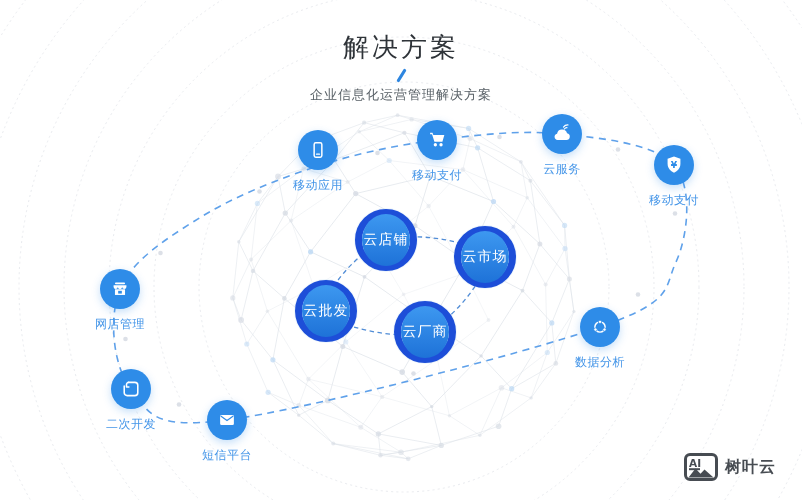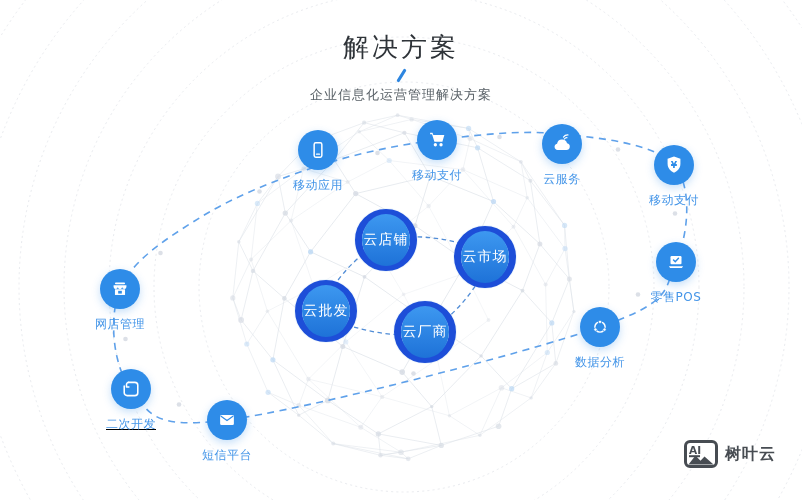--- a/index.html
+++ b/index.html
@@ -23,21 +23,21 @@
   .node-label{margin-top:7px;font-size:12px;color:#4495e8;white-space:nowrap;letter-spacing:.5px;}
 
   .center-node{position:absolute;width:62px;height:62px;border-radius:50%;background:#ffffff;
                border:7px solid #1d4ed8;display:flex;align-items:center;justify-content:center;
                z-index:5;cursor:pointer;box-shadow:0 0 0 1px rgba(143,192,238,.15);}
   .center-inner{width:52px;height:52px;border-radius:50%;
                 background:linear-gradient(180deg,#3d98f0 0%,#1e72d8 100%);
                 color:#ffffff;font-size:14px;letter-spacing:1px;
                 display:flex;align-items:center;justify-content:center;}
 
-  .logo{position:absolute;right:26px;bottom:32px;display:flex;align-items:center;gap:7px;z-index:7;}
+  .logo{position:absolute;right:26px;bottom:19px;display:flex;align-items:center;gap:7px;z-index:7;}
   .logo svg{display:block;}
   .logo-text{font-size:16px;font-weight:bold;color:#474c52;letter-spacing:1px;}
 </style>
 </head>
 <body>
 
 <div id="stage">
 
   <svg id="bg-svg" width="802" height="500" viewBox="0 0 802 500">
       <circle cx="404" cy="287" r="205" fill="none" stroke="#e9ebef" stroke-width="1" stroke-dasharray="2 3.2"></circle>
@@ -322,48 +322,38 @@
 <div class="outer-node" style="left: 389px; top: 120px;">
       <div class="node-disc">
         <svg viewBox="0 0 24 24">
           <path d="M4.5 4h2.6l.9 2.6H20l-2.1 7.2H9.2L6.6 5.6H4.5z" fill="#fff"></path>
           <circle cx="10.2" cy="17.2" r="1.8" fill="#fff"></circle>
           <circle cx="16.4" cy="17.2" r="1.8" fill="#fff"></circle>
         </svg>
       </div>
       <div class="node-label">移动支付</div>
     </div>
-    <div class="outer-node" style="left: 514px; top: 124px; justify-content: flex-end;">
+    <div class="outer-node" style="left: 514px; top: 114px; justify-content: flex-end;">
       <div class="node-disc">
         <svg viewBox="0 0 24 24">
           <path d="M7.2 18.5h9.6a3.7 3.7 0 0 0 .7-7.33A5.6 5.6 0 0 0 6.6 11.6a3.5 3.5 0 0 0 .6 6.9z" fill="#fff"></path>
           <path d="M14.6 6.6a3.2 3.2 0 0 1 2.8-1.5" stroke="#fff" stroke-width="1.3" fill="none" stroke-linecap="round"></path>
           <path d="M13.6 4.5a5.6 5.6 0 0 1 4.9-2.4" stroke="#fff" stroke-width="1.3" fill="none" stroke-linecap="round"></path>
         </svg>
       </div>
       <div class="node-label">云服务</div>
     </div>
     <div class="outer-node" style="left: 626px; top: 145px;">
       <div class="node-disc">
         <svg viewBox="0 0 24 24">
           <path d="M12 2.6l7 2.5v5.6c0 4.7-3.1 7.8-7 9.7-3.9-1.9-7-5-7-9.7V5.1z" fill="#fff"></path>
           <text x="12" y="14.8" font-size="10" font-weight="bold" fill="#2e8ce8" text-anchor="middle">¥</text>
         </svg>
       </div>
       <div class="node-label">移动支付</div>
-    </div>
-    <div class="outer-node" style="left: 628px; top: 242px;">
-      <div class="node-disc">
-        <svg viewBox="0 0 24 24">
-          <rect x="6" y="5.5" width="12" height="9" rx="1.2" fill="#fff"></rect>
-          <path d="M9.3 9.8l1.9 1.9 3.5-3.7" stroke="#2e8ce8" stroke-width="1.6" fill="none" stroke-linecap="round"></path>
-          <path d="M4.3 16.5h15.4l-1.3 2H5.6z" fill="#fff"></path>
-        </svg>
-      </div>
-      <div class="node-label">零售POS</div>
     </div>
     <div class="outer-node" style="left: 552px; top: 307px;">
       <div class="node-disc">
         <svg viewBox="0 0 24 24">
           <circle cx="12" cy="12" r="5.6" stroke="#fff" stroke-width="1.6" fill="none"></circle>
           <circle cx="12" cy="6.4" r="1.8" fill="#fff" stroke="#2e8ce8" stroke-width=".8"></circle>
           <circle cx="7.1" cy="14.8" r="1.8" fill="#fff" stroke="#2e8ce8" stroke-width=".8"></circle>
           <circle cx="16.9" cy="14.8" r="1.8" fill="#fff" stroke="#2e8ce8" stroke-width=".8"></circle>
         </svg>
       </div>
@@ -371,21 +361,21 @@
     </div>
     <div class="outer-node" style="left: 179px; top: 400px;">
       <div class="node-disc">
         <svg viewBox="0 0 24 24">
           <rect x="4.5" y="6.5" width="15" height="11" rx="1.5" fill="#fff"></rect>
           <path d="M5.5 7.8L12 12.6l6.5-4.8" stroke="#2e8ce8" stroke-width="1.3" fill="none" stroke-linecap="round"></path>
         </svg>
       </div>
       <div class="node-label">短信平台</div>
     </div>
-    <div class="outer-node" style="left: 83px; top: 369px; text-decoration: underline;">
+    <div class="outer-node" style="left: 83px; top: 369px;">
       <div class="node-disc">
         <svg viewBox="0 0 24 24">
           <path d="M9.5 4.8h6.7a3.2 3.2 0 0 1 3.2 3.2v8a3.2 3.2 0 0 1-3.2 3.2H7.8a3.2 3.2 0 0 1-3.2-3.2V8.8" stroke="#fff" stroke-width="1.7" fill="none" stroke-linecap="round"></path>
           <path d="M9.5 4.8a2.4 2.4 0 0 0-2.4 2.4v2.6h2.6" stroke="#fff" stroke-width="1.7" fill="none" stroke-linecap="round" stroke-linejoin="round"></path>
         </svg>
       </div>
       <div class="node-label">二次开发</div>
     </div>
     <div class="outer-node" style="left: 72px; top: 269px;">
       <div class="node-disc">

